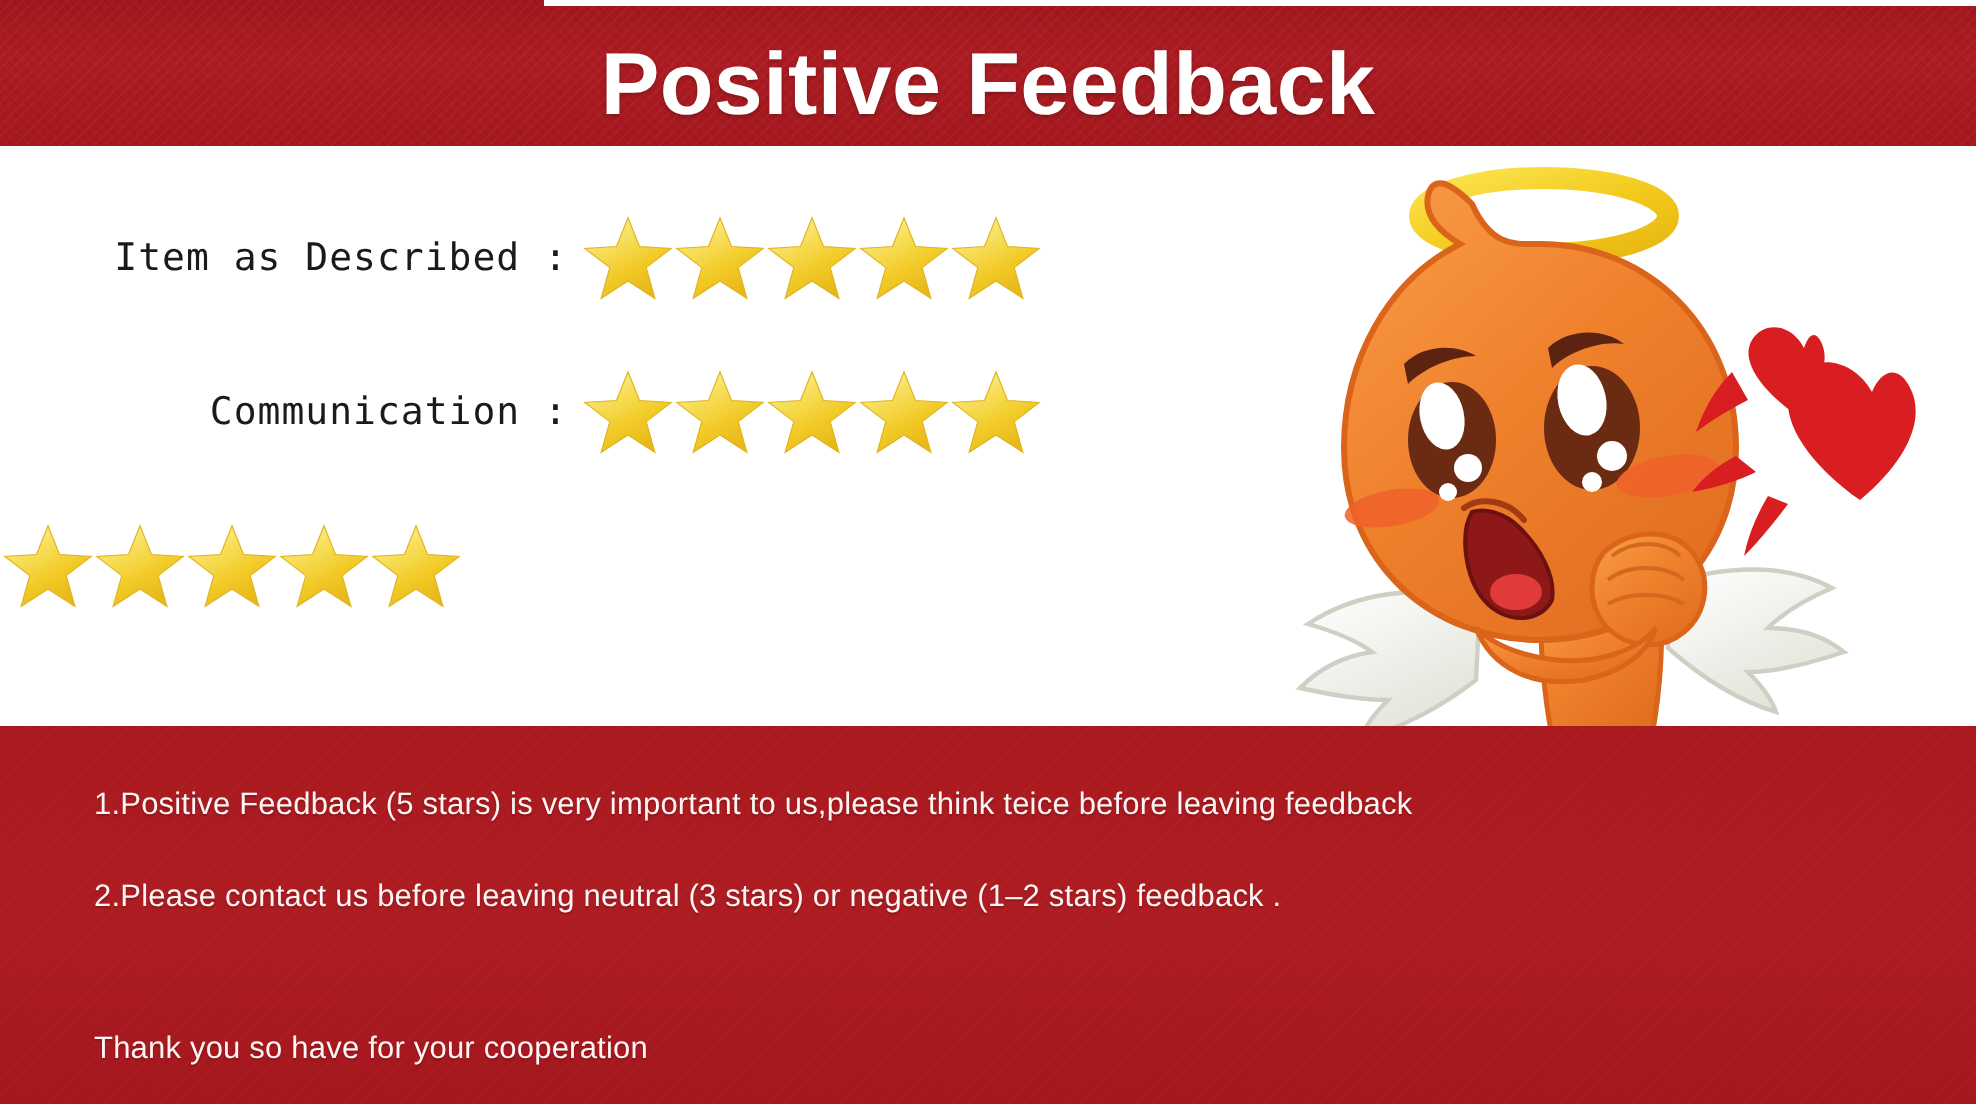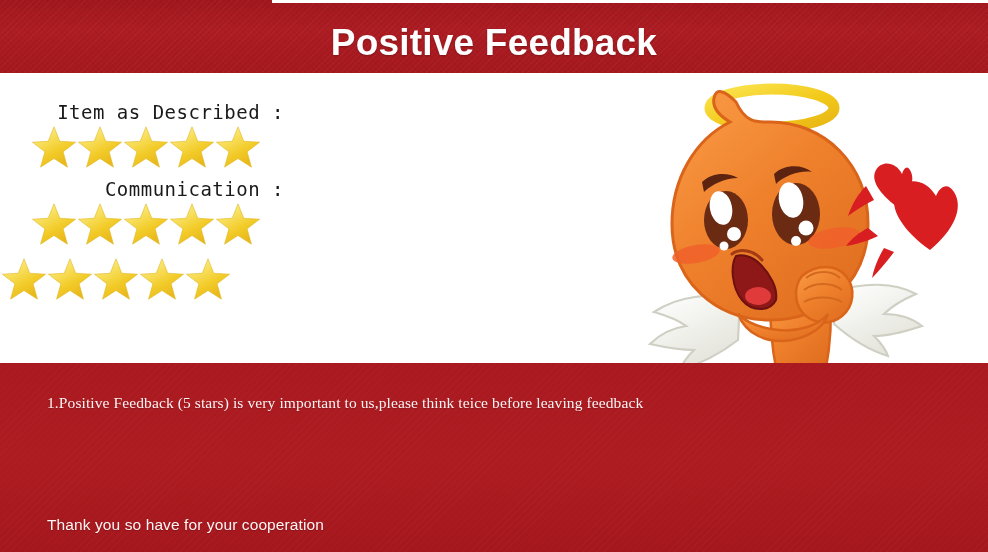--- a/index.html
+++ b/index.html
@@ -56,21 +56,21 @@
     left: 0;
     top: 0;
     width: 988px;
     height: 81px;
     display: flex;
     align-items: center;
     justify-content: center;
     color: #ffffff;
     font-family: "Liberation Sans", sans-serif;
     font-weight: bold;
-    font-size: 37px;
+    font-size: 44px;
     letter-spacing: 0.2px;
     padding-top: 4px;
     text-shadow: 0 1px 2px rgba(0,0,0,0.25);
     white-space: nowrap;
   }
 
   
   .middle-panel {
     position: absolute;
     left: 0;
@@ -87,21 +87,20 @@
     width: 620px;
     height: 290px;
   }
 
   .rating-row {
     position: absolute;
     left: 0;
     display: flex;
     align-items: center;
     height: 56px;
-    flex-direction: column;
   }
   .rating-row.r0 { top: 28px; }
   .rating-row.r1 { top: 105px; }
   .rating-row.r2 { top: 182px; }
 
   .rating-label {
     width: 290px;
     text-align: right;
     padding-right: 6px;
     font-family: "DejaVu Sans Mono", "Liberation Mono", monospace;
@@ -156,21 +155,21 @@
     position: absolute;
     left: 47px;
     color: #fdf4f4;
     font-family: "Liberation Sans", sans-serif;
     font-size: 15.5px;
     line-height: 19px;
     letter-spacing: 0.1px;
     white-space: nowrap;
     text-shadow: 0 1px 1px rgba(0,0,0,0.20);
   }
-  .note.n0 { top: 30px; font-family: Liberation Serif, serif; }
+  .note.n0 { top: 30px; }
   .note.n1 { top: 76px; }
   .note.n1b { top: 95px; }
   .note.n2 { top: 133px; }
   .note.n2b { top: 152px; }
 </style>
 </head>
 <body>
 
 <div class="page">
 
@@ -328,16 +327,17 @@
           <path d="M246 118 C238 126, 232 136, 228 148 C236 142, 246 136, 254 132 Z" fill="#d81e20"></path>
           <path d="M248 160 C240 164, 232 170, 226 178 C238 176, 250 172, 258 168 Z" fill="#d81e20"></path>
           <path d="M264 180 C258 190, 254 200, 252 210 C260 202, 268 192, 274 184 Z" fill="#d81e20"></path>
         </g>
       </svg>
     </div>
   </div>
 
   <div class="notes-panel">
     <div class="note n0">1.Positive Feedback (5 stars) is very important to us,please think teice before leaving feedback</div>
+    <div class="note n1">2.Please contact us before leaving neutral (3 stars) or negative (1–2 stars) feedback .</div>
     <div class="note n2b">Thank you so have for your cooperation</div>
   </div>
 
 </div>
 
 </body></html>

